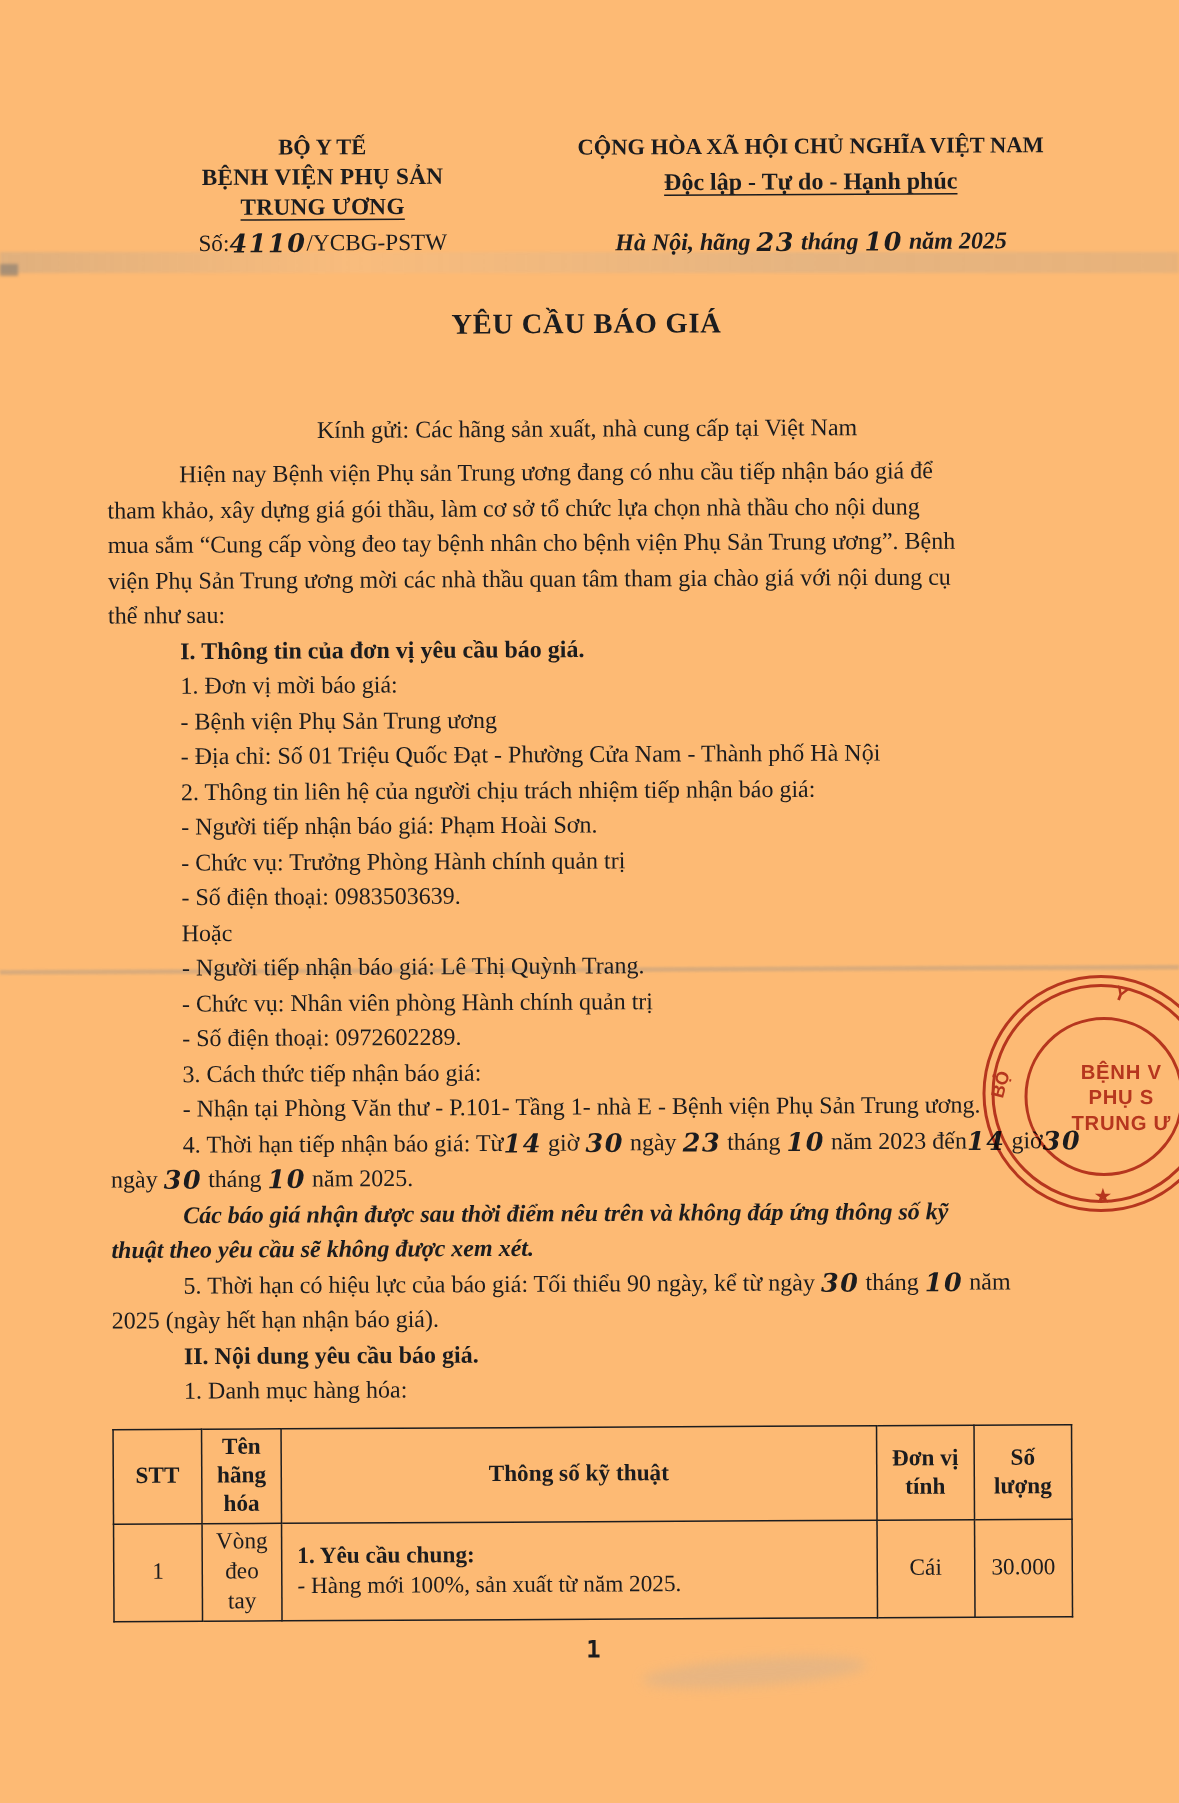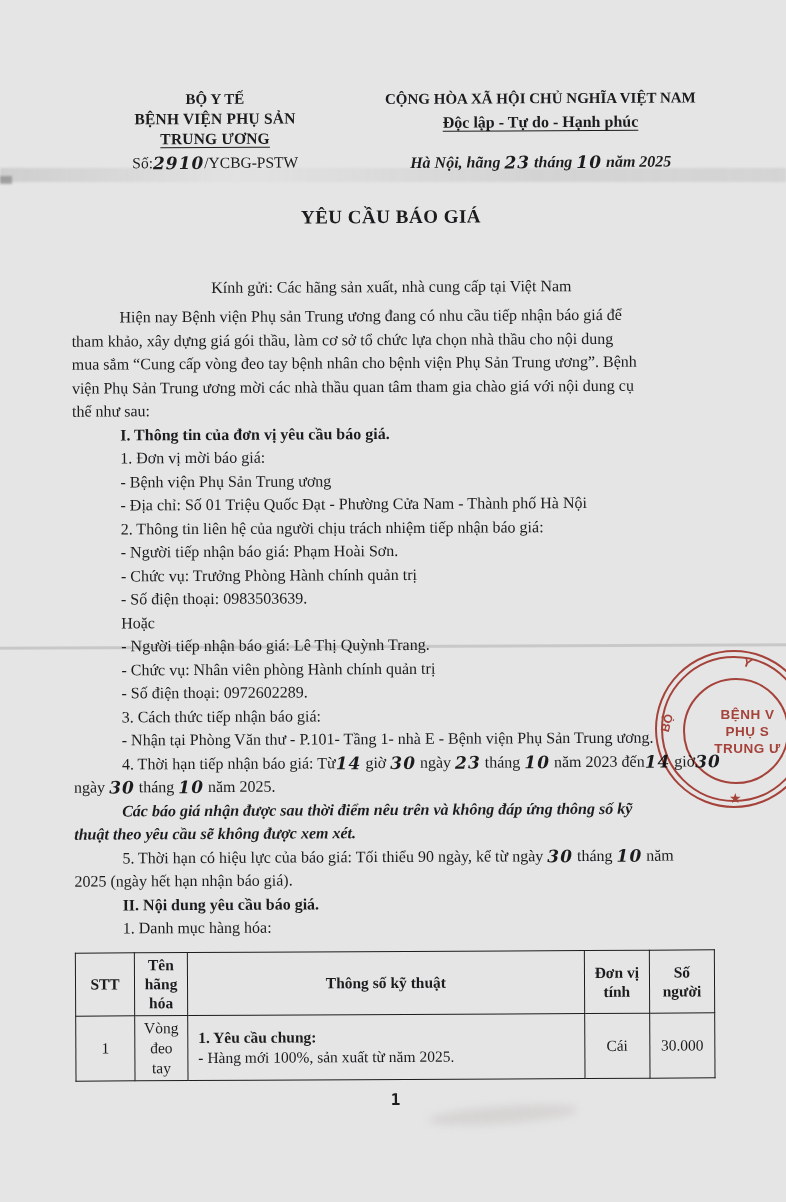--- a/index.html
+++ b/index.html
@@ -1,19 +1,19 @@
 <!DOCTYPE html>
 <html lang="vi"><head>
 <meta charset="utf-8">
 <style>
   html,body{margin:0;padding:0;background:#ffffff;}
   .page{
     position:relative;
     width:786px;height:1202px;
-    background:#e5e5e5;
+    background:#fdba74;
     overflow:hidden;
     font-family:"Liberation Serif", serif;
     color:#1c1c1e;
   }
   .content{
     position:absolute;left:73px;top:88px;width:640px;
     transform:rotate(-0.3deg);
     transform-origin:50% 50%;
   }
   
@@ -98,21 +98,21 @@
   <div class="streak-mid"></div>
   <div class="smudge"></div>
 
   <div class="content">
 
     <div class="hdr">
       <div class="hdr-left">
         <div class="ministry">BỘ Y TẾ</div>
         <div class="org">BỆNH VIỆN PHỤ SẢN</div>
         <div class="org u">TRUNG ƯƠNG</div>
-        <div class="docno"><span>Số:</span><span class="hw">2910</span><span>/YCBG-PSTW</span></div>
+        <div class="docno"><span>Số:</span><span class="hw">4110</span><span>/YCBG-PSTW</span></div>
       </div>
       <div class="hdr-right">
         <div class="motto1">CỘNG HÒA XÃ HỘI CHỦ NGHĨA VIỆT NAM</div>
         <div class="motto2 u">Độc lập - Tự do - Hạnh phúc</div>
         <div class="dateline"><span>Hà Nội, hãng </span><span class="hw">23</span><span> tháng </span><span class="hw">10</span><span> năm 2025</span></div>
       </div>
     </div>
 
     <div class="title">YÊU CẦU BÁO GIÁ</div>
     <div class="greet">Kính gửi: Các hãng sản xuất, nhà cung cấp tại Việt Nam</div>
@@ -159,21 +159,21 @@
           <col class="c-spec">
           <col class="c-dv">
           <col class="c-sl">
       </colgroup>
       <tbody>
           <tr class="hrow">
         <th>STT</th>
         <th>Tên hãng hóa</th>
         <th>Thông số kỹ thuật</th>
         <th>Đơn vị tính</th>
-        <th>Số người</th>
+        <th>Số lượng</th>
       </tr>
       <tr class="drow">
         <td>1</td>
         <td>Vòng đeo tay</td>
         <td class="spec">
           <div class="s1">1. Yêu cầu chung:</div>
           <div>- Hàng mới 100%, sản xuất từ năm 2025.</div>
         </td>
         <td>Cái</td>
         <td>30.000</td>

